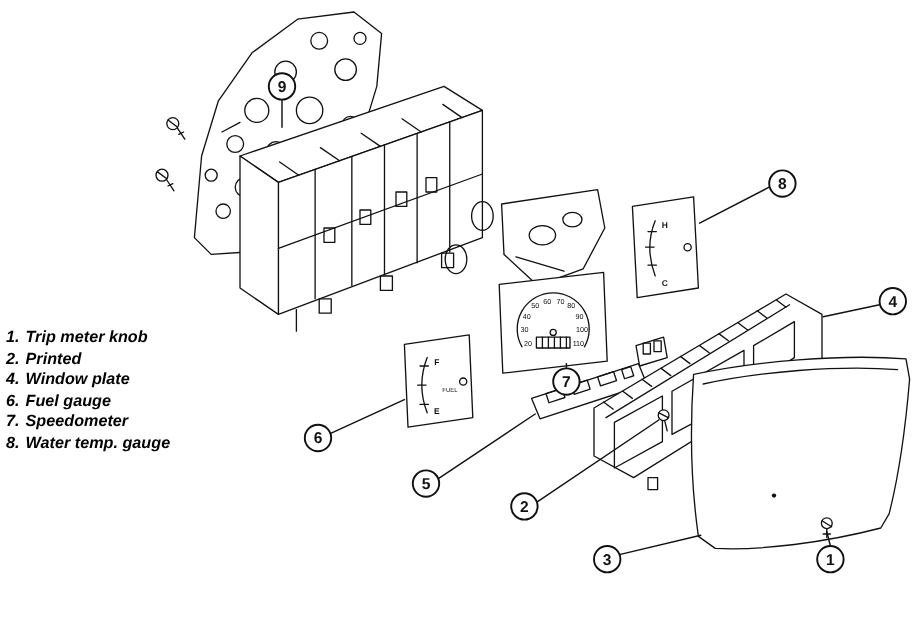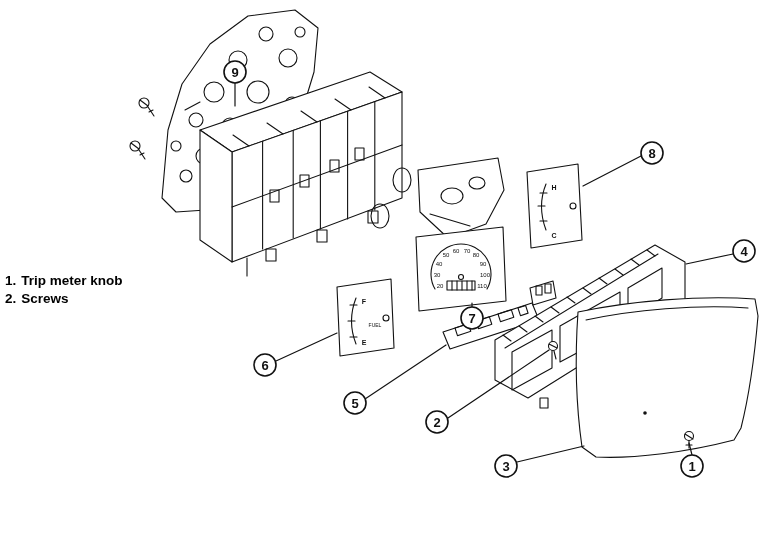--- a/index.html
+++ b/index.html
@@ -13,21 +13,21 @@
   svg .fillw{fill:#ffffff;}
   svg .dot{fill:#111111;stroke:none;}
   svg .ld{stroke-width:1.2;}
   svg .co{fill:#ffffff;stroke-width:1.6;}
   svg text{stroke:none;fill:#111111;font-family:"Liberation Sans",sans-serif;}
   svg .cot{font-size:13px;font-weight:700;text-anchor:middle;}
   svg .t6{font-size:6px;text-anchor:middle;}
   svg .t5{font-size:5px;text-anchor:middle;}
   svg .t7{font-size:7px;font-weight:700;text-anchor:middle;}
   .legend{position:absolute;left:5px;top:272px;font-size:13.5px;font-weight:700;
-          line-height:17.5px;color:#000;white-space:nowrap;}
+          line-height:17.5px;color:#000;white-space:nowrap;font-style:italic;}
   .legend-row span.n{margin-right:5px;}
 </style>
 </head>
 <body>
 
 <div id="stage">
 
 <svg width="770" height="535" viewBox="0 0 770 535">
 
   <g>
@@ -251,17 +251,29 @@
     <circle class="co" cx="692" cy="466" r="11"></circle>
     <text class="cot" x="692" y="470.5">1</text>
   </g>
 </svg>
 
 <div class="legend">
   <div class="legend-row">
     <span class="n">1.</span><span>Trip meter knob</span>
   </div>
   <div class="legend-row">
-    <span class="n">2.</span><span>Screws</span>
+    <span class="n">2.</span><span>Printed</span>
+  </div>
+  <div class="legend-row">
+    <span class="n">4.</span><span>Window plate</span>
+  </div>
+  <div class="legend-row">
+    <span class="n">6.</span><span>Fuel gauge</span>
+  </div>
+  <div class="legend-row">
+    <span class="n">7.</span><span>Speedometer</span>
+  </div>
+  <div class="legend-row">
+    <span class="n">8.</span><span>Water temp. gauge</span>
   </div>
 </div>
 
 </div>
 
 </body></html>

